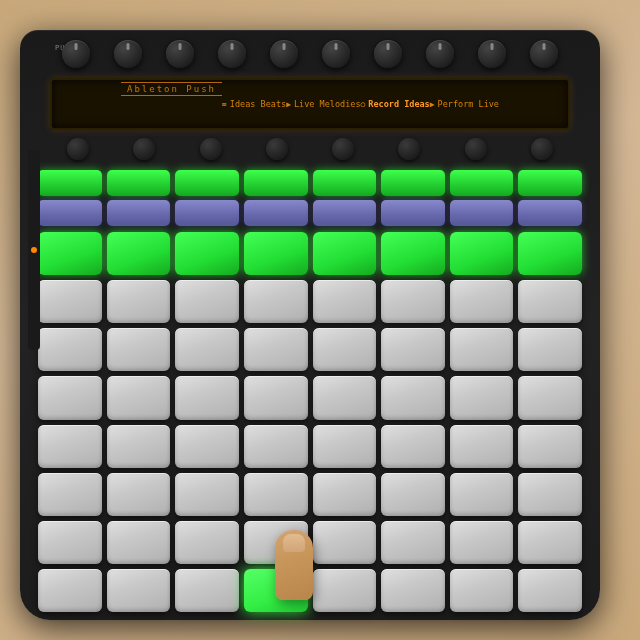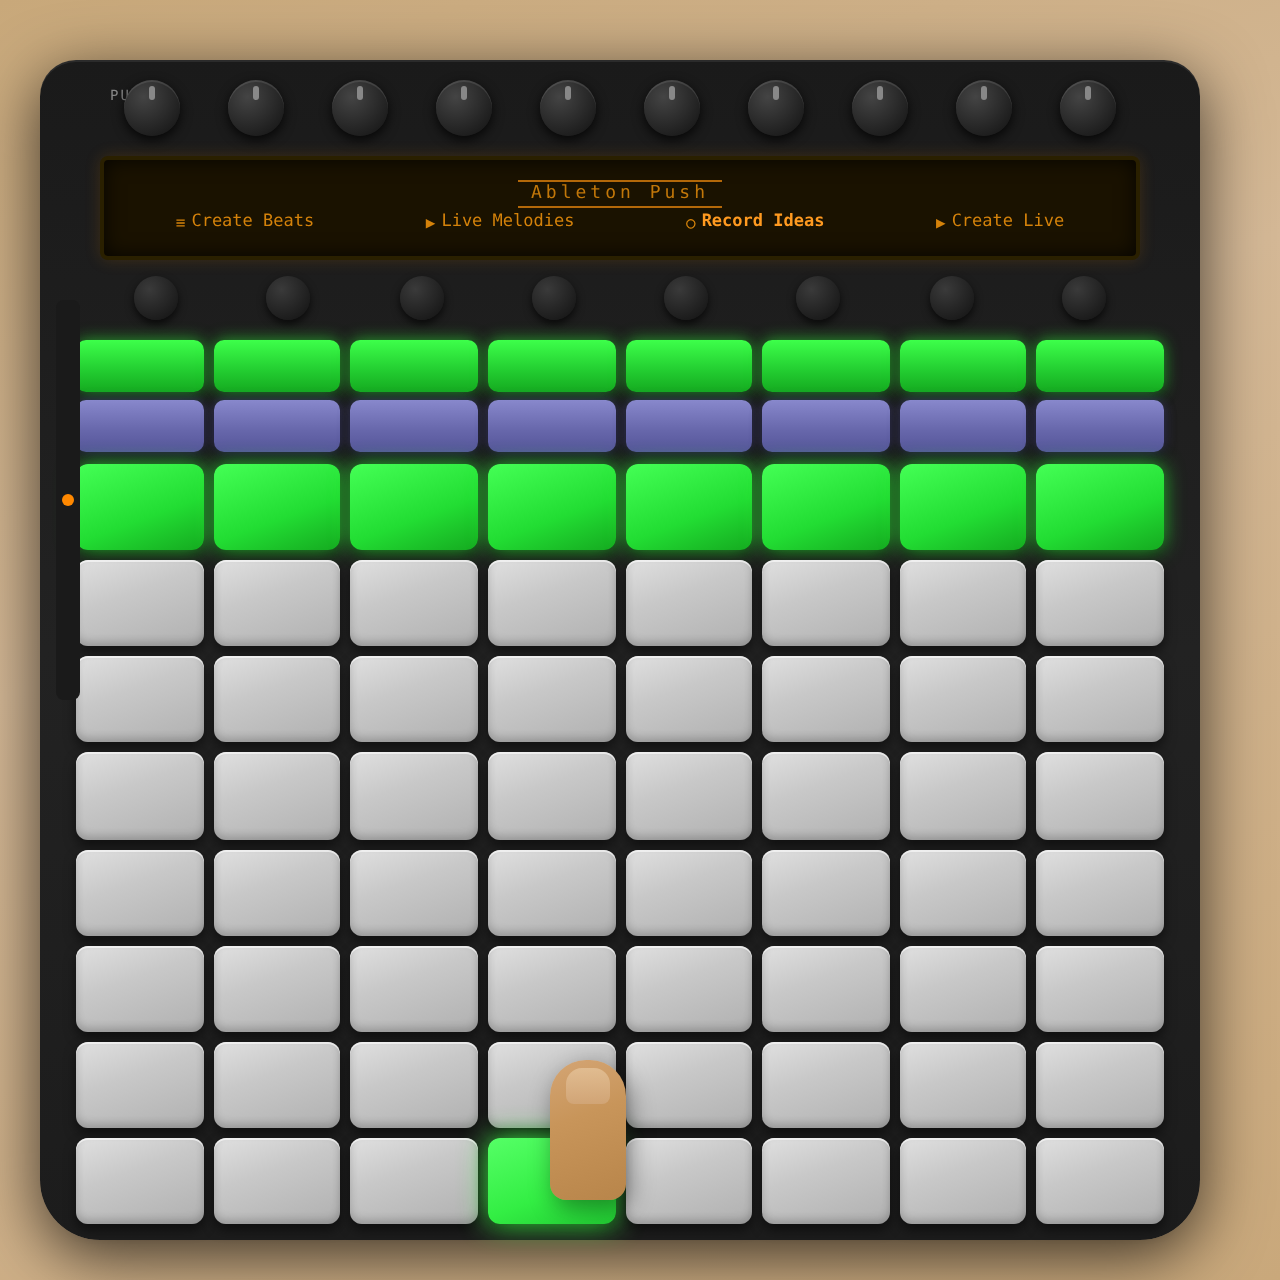--- a/index.html
+++ b/index.html
@@ -69,21 +69,21 @@
       height: 52px;
       position: relative;
       overflow: hidden;
       box-shadow: inset 0 0 10px rgba(0,0,0,0.8), 0 0 8px rgba(200,120,0,0.2);
     }
 
     .display-inner {
       padding: 4px 8px;
       height: 100%;
       display: flex;
-      flex-direction: column;
+      flex-direction: row;
       justify-content: center;
     }
 
     .display-title {
       text-align: center;
       color: #d4820a;
       font-size: 9px;
       font-family: monospace;
       letter-spacing: 2px;
       margin-bottom: 4px;
@@ -284,33 +284,33 @@
     </div>
 
     <div class="display">
       <div class="display-inner">
         <div class="display-title">
           <span>Ableton Push</span>
         </div>
         <div class="display-menu">
           <div class="menu-item">
             <span class="menu-icon">≡</span>
-            <span>Create Beats</span>
+            <span>Ideas Beats</span>
           </div>
           <div class="menu-item">
             <span class="menu-icon">▶</span>
             <span>Live Melodies</span>
           </div>
           <div class="menu-item active">
             <span class="menu-icon">○</span>
             <span>Record Ideas</span>
           </div>
           <div class="menu-item">
             <span class="menu-icon">▶</span>
-            <span>Create Live</span>
+            <span>Perform Live</span>
           </div>
         </div>
       </div>
     </div>
 
     <div class="encoder-row">
       <div class="encoder"></div>
       <div class="encoder"></div>
       <div class="encoder"></div>
       <div class="encoder"></div>

